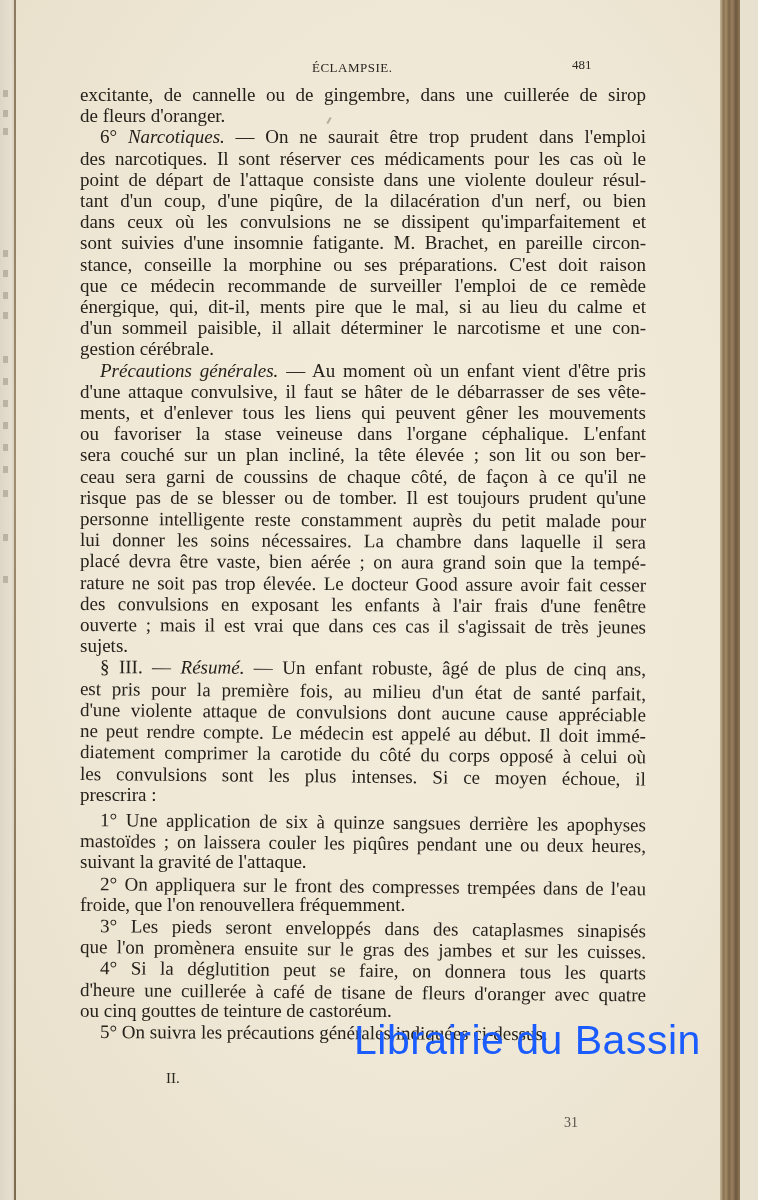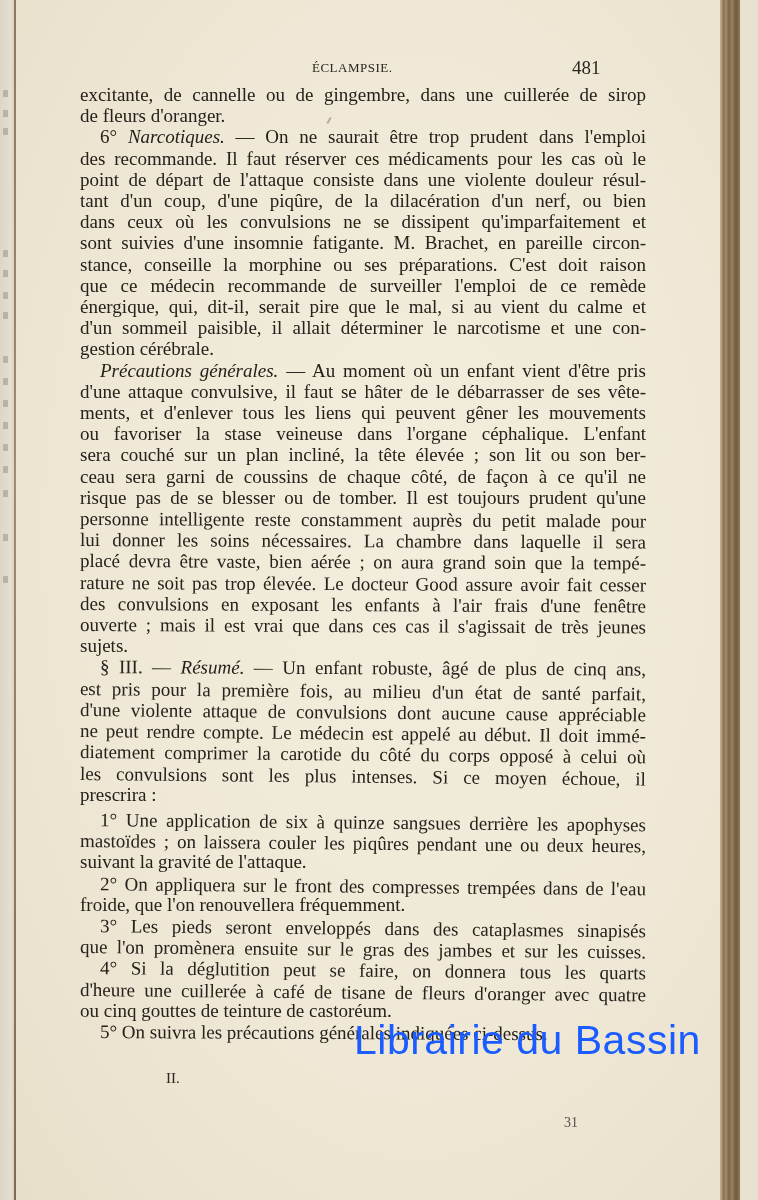--- a/index.html
+++ b/index.html
@@ -29,21 +29,21 @@
   }
   .running-head {
     position: absolute; left: 0; top: 60px; width: 724px; height: 20px;
   }
   .running-title {
     position: absolute; left: 296px; top: 0;
     font-size: 13px; letter-spacing: 0.5px; color: #2a2620;
   }
   .page-number {
     position: absolute; left: 556px; top: -3px;
-    font-size: 19px; color: #2a2620;
+    font-size: 13px; color: #2a2620;
   }
   .body-text {
     position: absolute; left: 64px; top: 84px; width: 566px;
     color: #25211b; font-size: 19px; line-height: 21.2px;
     text-align: justify;
   }
   .body-text p { margin: 0; }
   .body-text .ind { text-indent: 20px; }
   .line { display: block; text-align: justify; text-align-last: justify; white-space: nowrap; }
   .line.last { text-align-last: left; }
@@ -99,28 +99,28 @@
 
   <div class="body-text">
 
     <p>
       <span class="line">excitante, de cannelle ou de gingembre, dans une cuillerée de sirop</span>
       <span class="line last">de fleurs d'oranger.</span>
     </p>
 
     <p>
       <span class="line ind"><span>6° </span><em>Narcotiques.</em><span> — On ne saurait être trop prudent dans l'emploi</span></span>
-      <span class="line">des recommande. Il faut réserver ces médicaments pour les cas où le</span>
+      <span class="line">des narcotiques. Il sont réserver ces médicaments pour les cas où le</span>
       <span class="line">point de départ de l'attaque consiste dans une violente douleur résul-</span>
       <span class="line">tant d'un coup, d'une piqûre, de la dilacération d'un nerf, ou bien</span>
       <span class="line">dans ceux où les convulsions ne se dissipent qu'imparfaitement et</span>
       <span class="line">sont suivies d'une insomnie fatigante. M. Brachet, en pareille circon-</span>
       <span class="line">stance, conseille la morphine ou ses préparations. C'est doit raison</span>
       <span class="line">que ce médecin recommande de surveiller l'emploi de ce remède</span>
-      <span class="line">énergique, qui, dit-il, serait pire que le mal, si au vient du calme et</span>
+      <span class="line">énergique, qui, dit-il, ments pire que le mal, si au lieu du calme et</span>
       <span class="line">d'un sommeil paisible, il allait déterminer le narcotisme et une con-</span>
       <span class="line last">gestion cérébrale.</span>
     </p>
 
     <p>
       <span class="line ind"><em>Précautions générales.</em><span> — Au moment où un enfant vient d'être pris</span></span>
       <span class="line">d'une attaque convulsive, il faut se hâter de le débarrasser de ses vête-</span>
       <span class="line">ments, et d'enlever tous les liens qui peuvent gêner les mouvements</span>
       <span class="line">ou favoriser la stase veineuse dans l'organe céphalique. L'enfant</span>
       <span class="line">sera couché sur un plan incliné, la tête élevée ; son lit ou son ber-</span>

